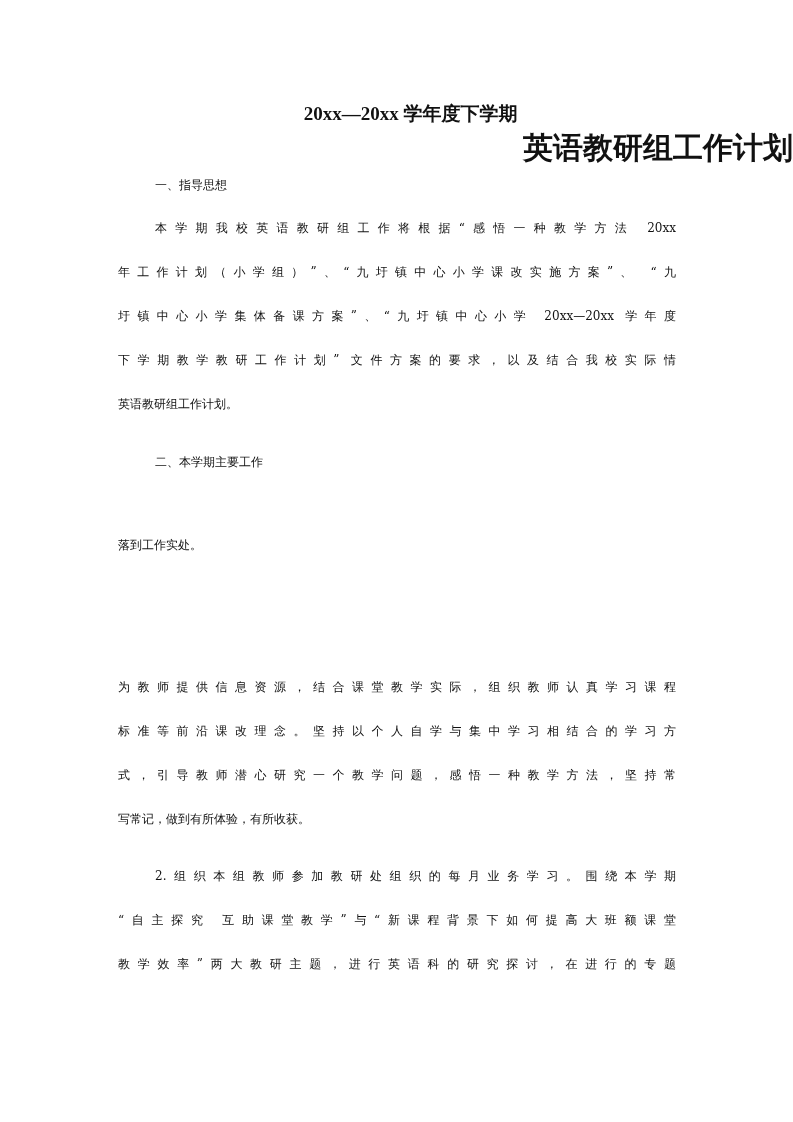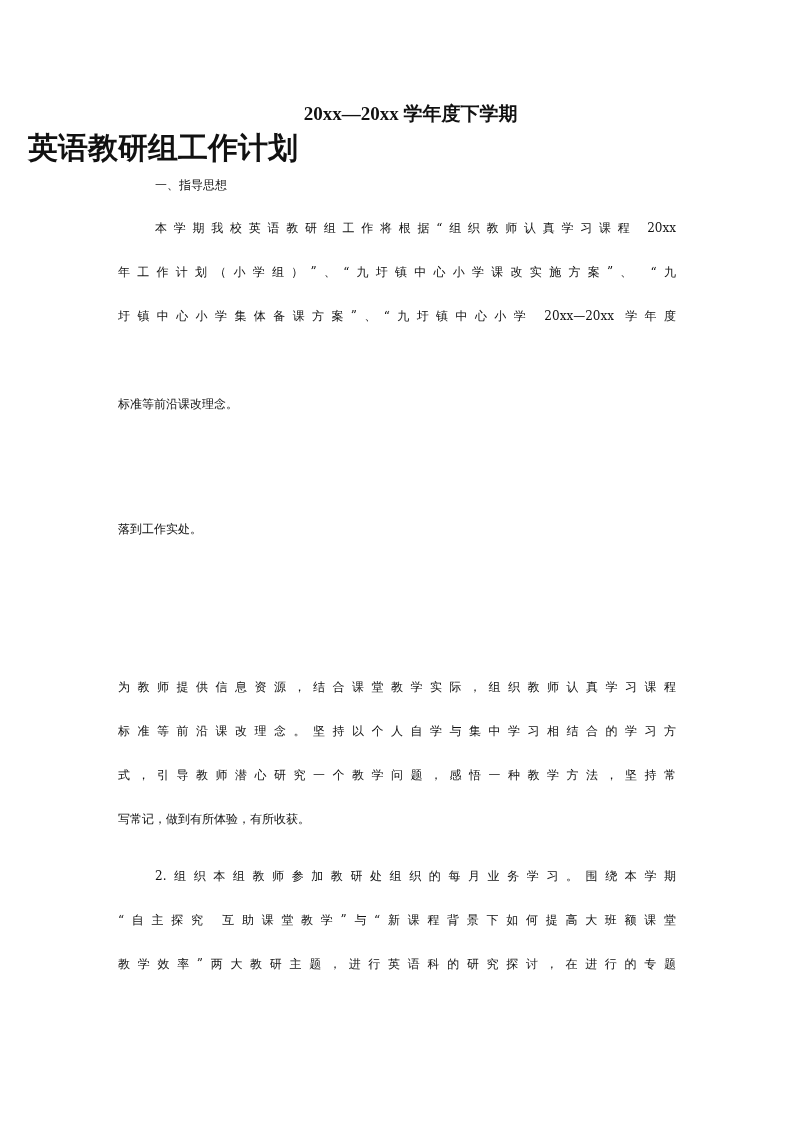--- a/index.html
+++ b/index.html
@@ -24,40 +24,42 @@
       position: absolute;
       left: 0; width: 793px; top: 102px;
       text-align: center;
       font-family: "Liberation Serif", "DejaVu Serif", serif;
       font-size: 19px; font-weight: bold; line-height: 24px;
       padding-left: 28px; box-sizing: border-box;
     }
     .title-main {
       position: absolute;
       left: 0; width: 793px; top: 128px;
-      text-align: left;
+      text-align: right;
       font-family: "DejaVu Sans", "Liberation Sans", sans-serif;
       font-size: 30px; font-weight: bold; line-height: 40px;
       padding-left: 28px; box-sizing: border-box;
     }
   </style>
 </head>
 <body>
 
 <div class="page">
   <div class="title-sub">20xx—20xx 学年度下学期</div>
   <div class="title-main">英语教研组工作计划</div>
 
   <div class="line heading indent" style="top:173px">一、指导思想</div>
-  <div class="line indent" style="top:216px">本学期我校英语教研组工作将根据“组织教师认真学习课程 20xx</div>
+  <div class="line indent" style="top:216px">本学期我校英语教研组工作将根据“感悟一种教学方法 20xx</div>
   <div class="line" style="top:260px">年工作计划（小学组）”、“九圩镇中心小学课改实施方案”、 “九</div>
   <div class="line" style="top:304px">圩镇中心小学集体备课方案”、“九圩镇中心小学 20xx—20xx 学年度</div>
-  <div class="line last" style="top:392px">标准等前沿课改理念。</div>
+  <div class="line" style="top:348px">下学期教学教研工作计划” 文件方案的要求，以及结合我校实际情</div>
+  <div class="line last" style="top:392px">英语教研组工作计划。</div>
 
-  <div class="line last" style="top:517px">落到工作实处。</div>
+  <div class="line heading indent" style="top:450px">二、本学期主要工作</div>
+  <div class="line last" style="top:533px">落到工作实处。</div>
 
   <div class="line" style="top:675px">为教师提供信息资源，结合课堂教学实际，组织教师认真学习课程</div>
   <div class="line" style="top:763px">式，引导教师潜心研究一个教学问题，感悟一种教学方法，坚持常</div>
   <div class="line" style="top:719px">标准等前沿课改理念。坚持以个人自学与集中学习相结合的学习方</div>
   <div class="line last" style="top:807px">写常记，做到有所体验，有所收获。</div>
 
   <div class="line indent" style="top:864px">2.组织本组教师参加教研处组织的每月业务学习。围绕本学期</div>
   <div class="line" style="top:908px">“自主探究  互助课堂教学”与“新课程背景下如何提高大班额课堂</div>
   <div class="line" style="top:952px">教学效率”两大教研主题，进行英语科的研究探讨，在进行的专题</div>
 </div>

